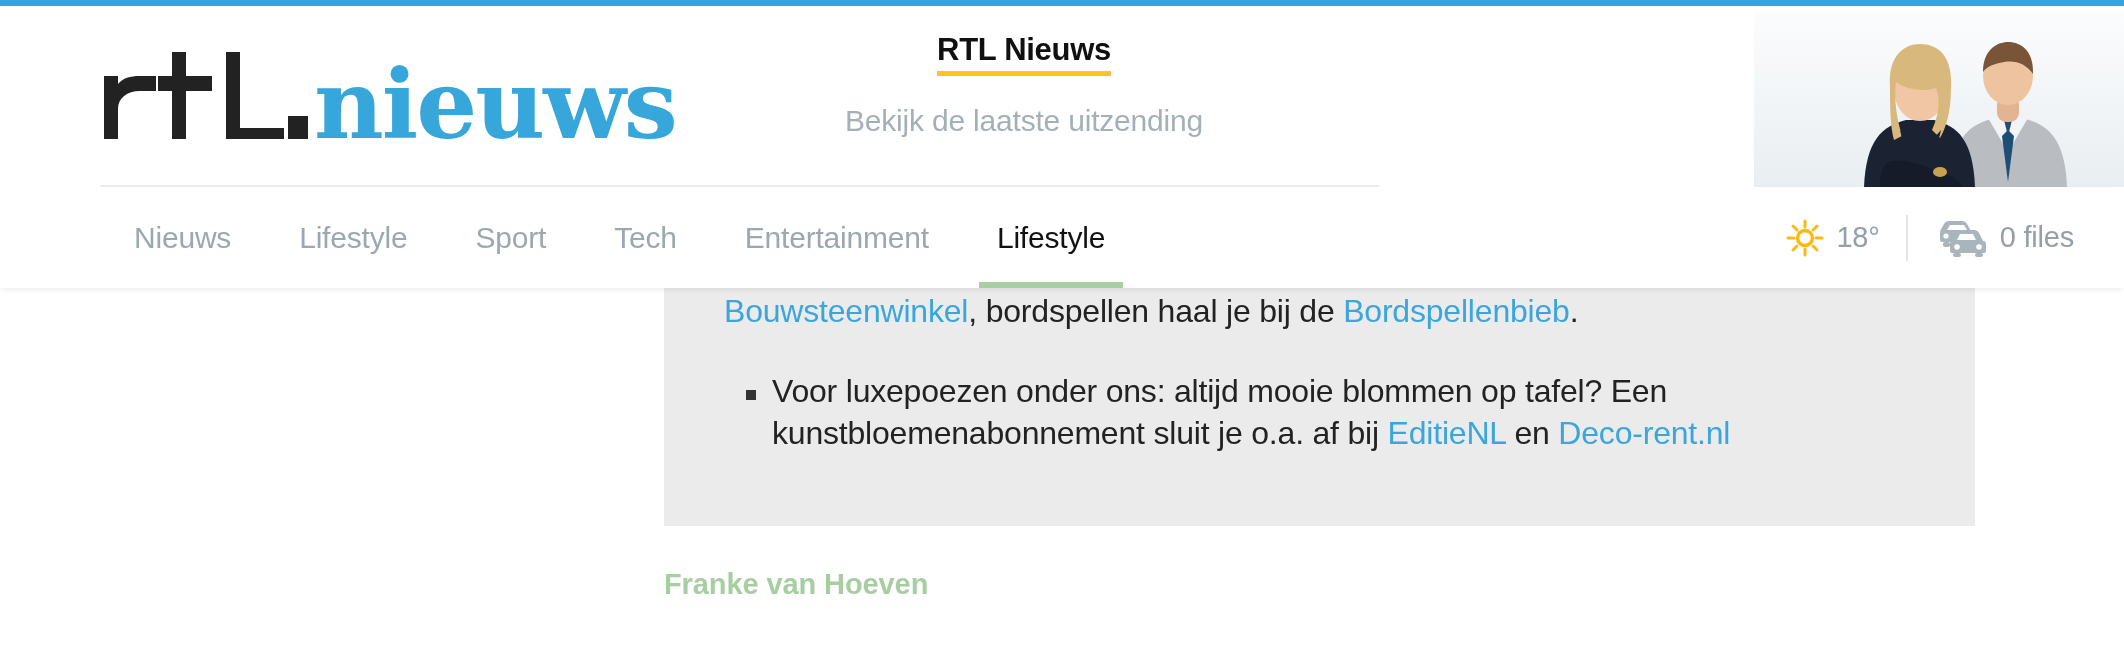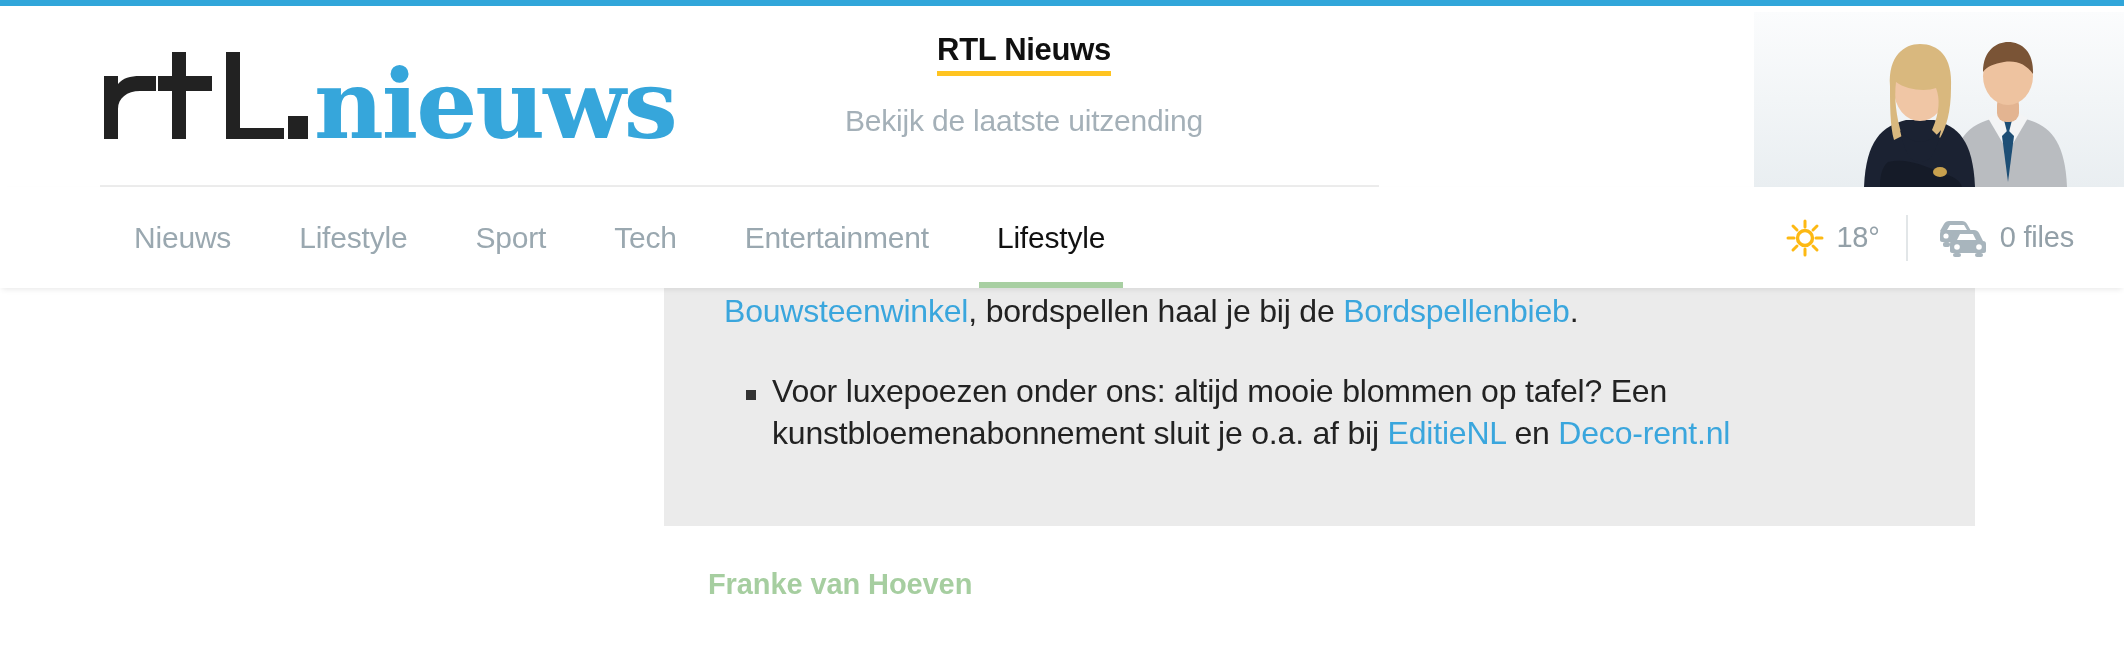--- a/index.html
+++ b/index.html
@@ -219,21 +219,20 @@
   }
 
   .byline {
     position: absolute;
     left: 664px;
     top: 280px;
     font-size: 29px;
     font-weight: bold;
     color: #a6ceA0;
     letter-spacing: -0.1px;
-    margin-left: 44px;
   }
 </style>
 </head>
 <body>
 
 <div class="top-accent"></div>
 
 <header class="masthead">
   <div class="masthead-inner">
 

